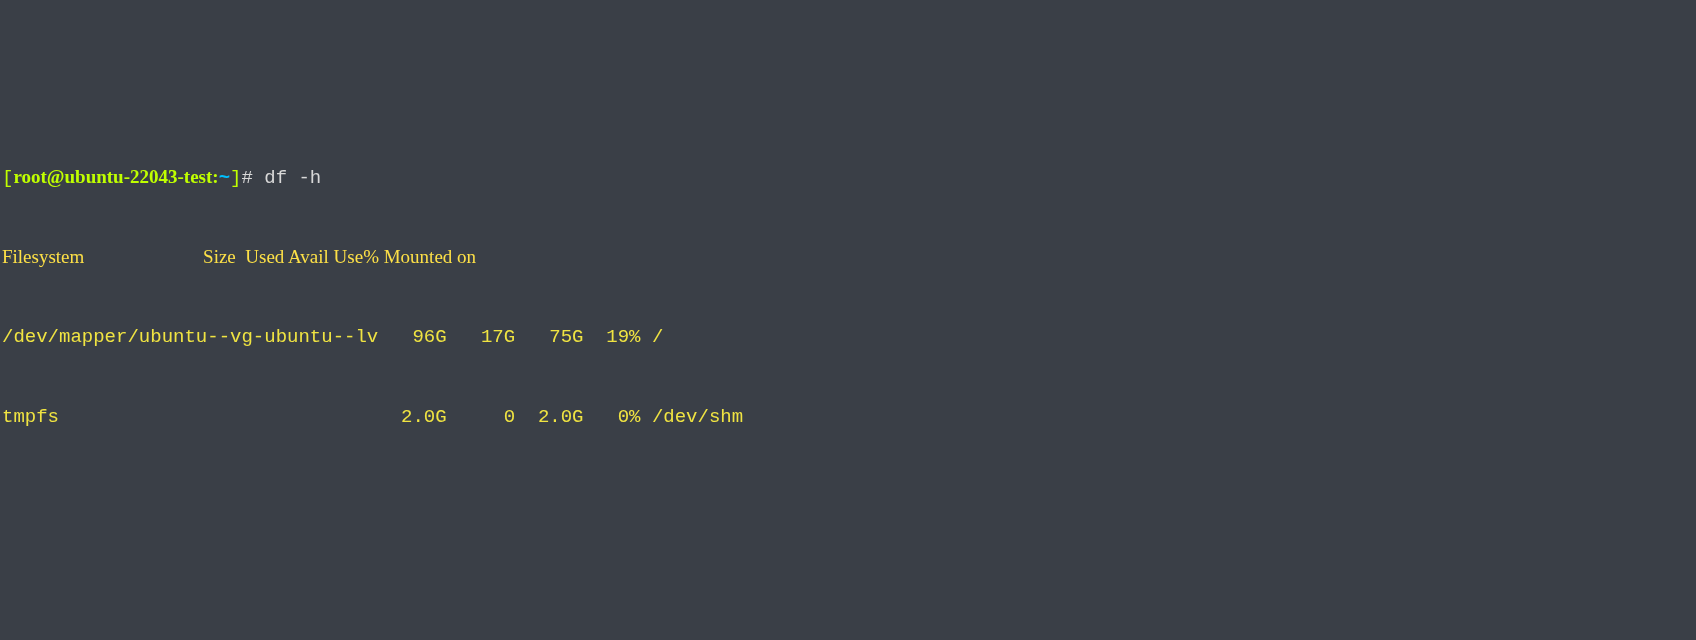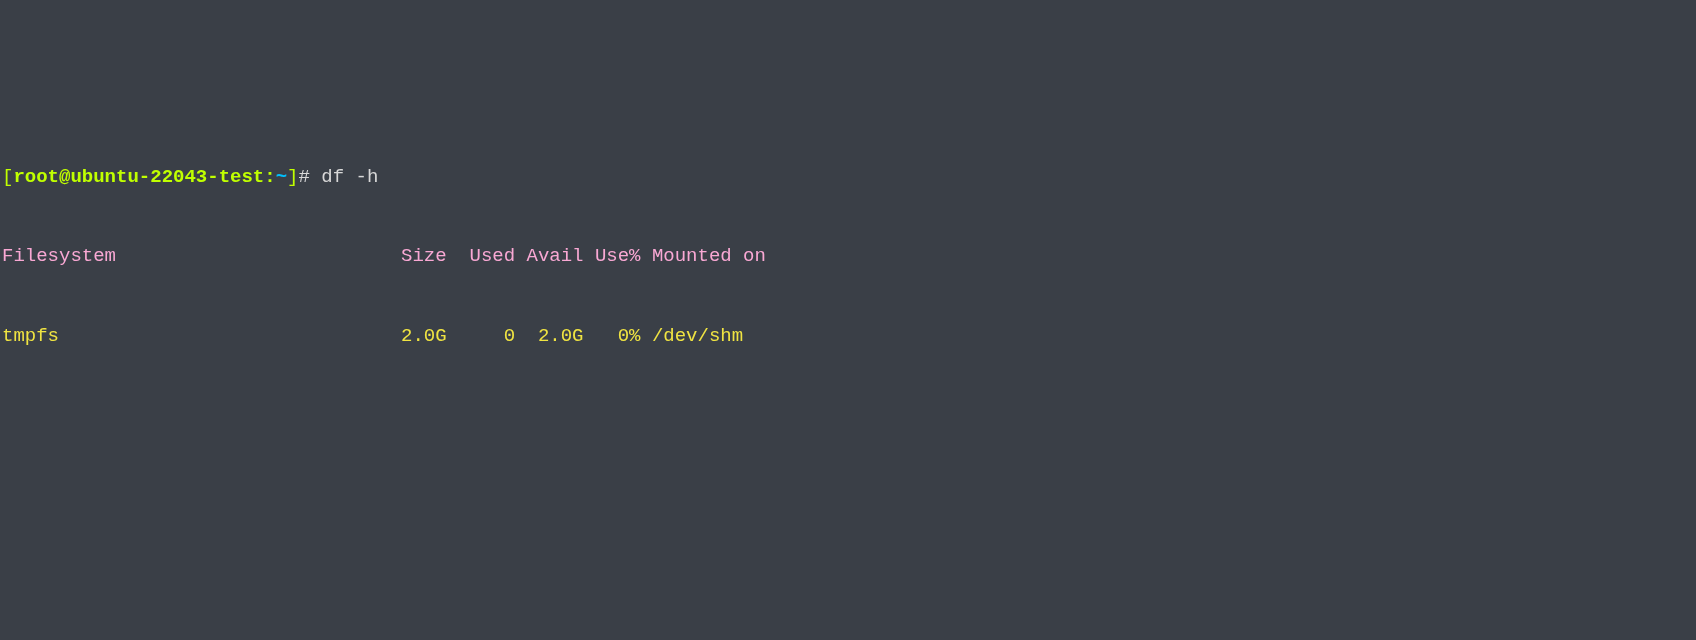--- a/index.html
+++ b/index.html
@@ -18,34 +18,35 @@
       overflow-x: auto;
     }
     .terminal {
       display: block;
     }
     .line {
       display: block;
       min-height: 1.4em;
     }
     .bracket { color: #c0ff00; }
-    .prompt-user { color: #c0ff00; font-weight: bold; }
+    .prompt-user { color: #c0ff00; font-weight: bold; font-family: Liberation Serif, serif; }
     .prompt-path { color: #00c0ff; font-weight: bold; }
     .cmd { color: #d8d8d8; }
     .yellow { color: #f0e442; }
-    .header { color: #f9a8d4; }
+    .header { color: #fde047; font-family: Liberation Serif, serif; }
   </style>
 </head>
 <body>
 
 
 
 <div class="terminal">
   <div class="line"><span class="bracket">[</span><span class="prompt-user">root@ubuntu-22043-test</span><span class="prompt-user">:</span><span class="prompt-path">~</span><span class="bracket">]</span><span class="cmd"># </span><span class="cmd">df -h</span></div>
   <div class="line header">Filesystem                         Size  Used Avail Use% Mounted on</div>
+  <div class="line yellow">/dev/mapper/ubuntu--vg-ubuntu--lv   96G   17G   75G  19% /</div>
   <div class="line yellow">tmpfs                              2.0G     0  2.0G   0% /dev/shm</div>
   
   
   
   
   
   
   
 </div>
 

